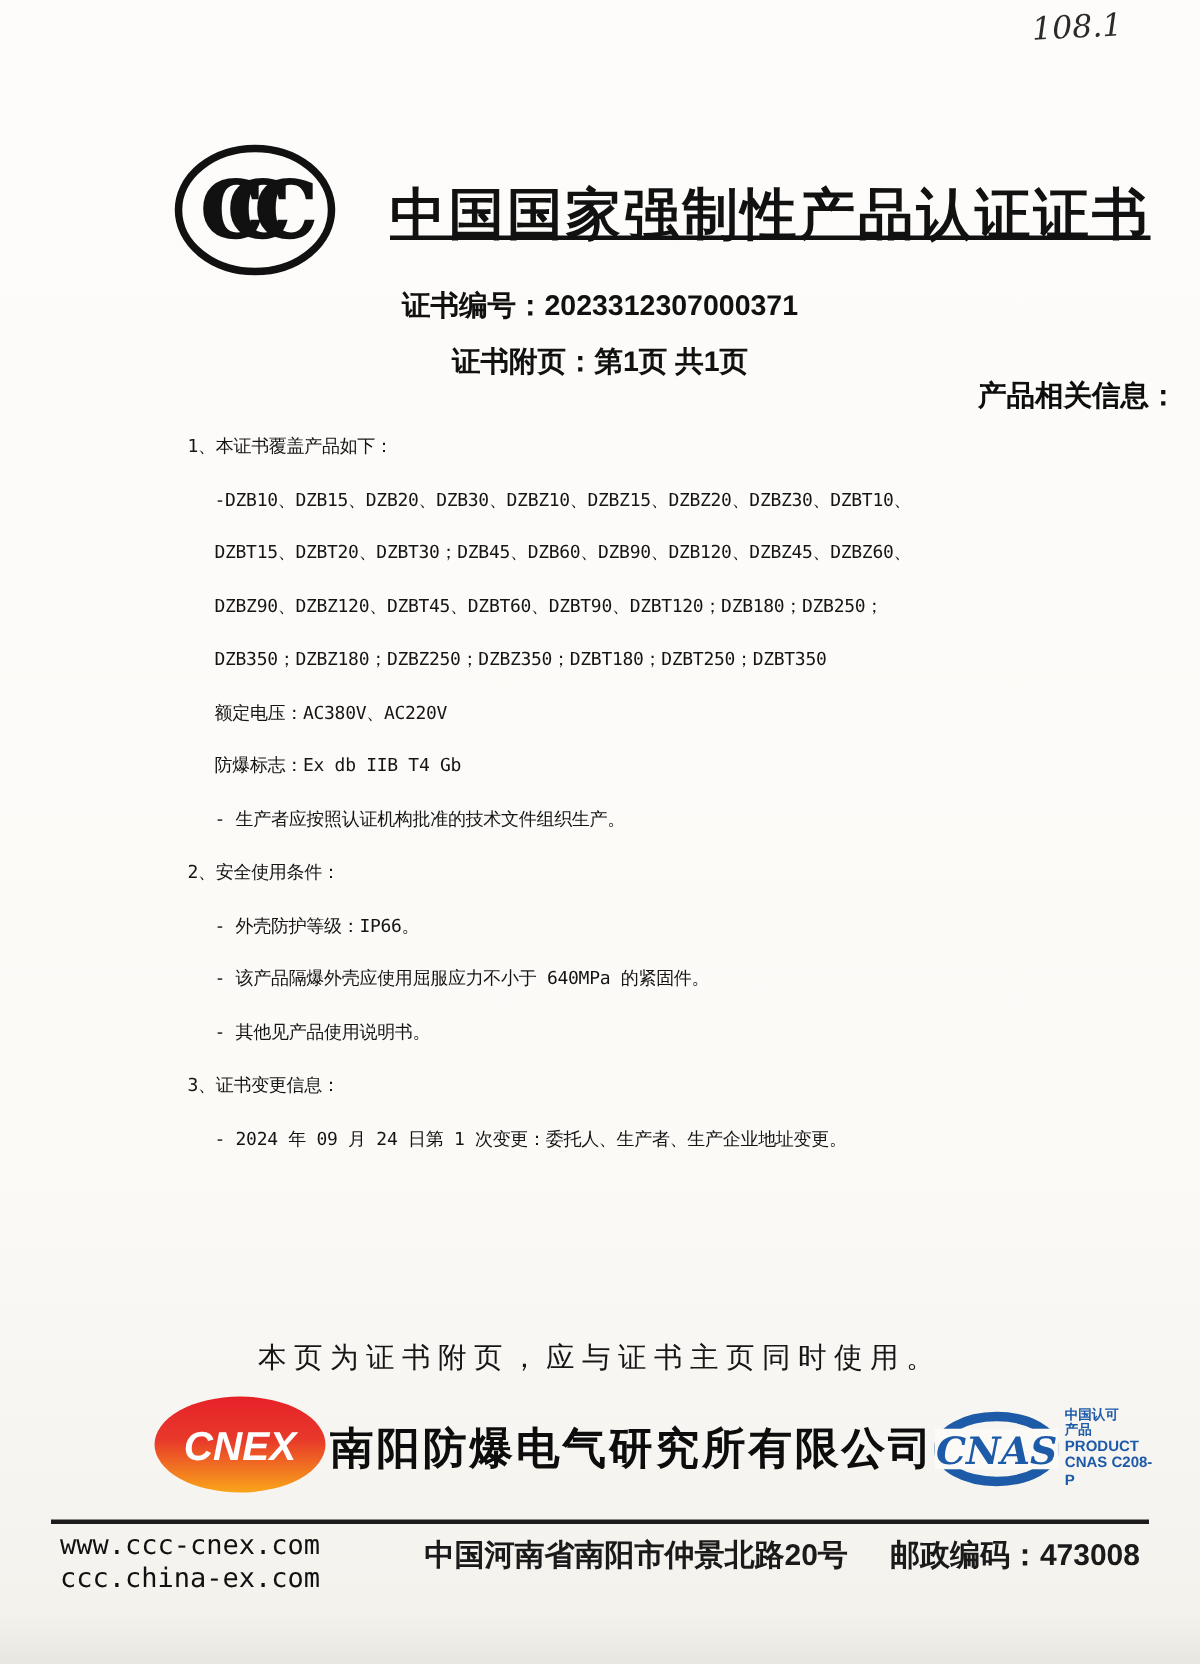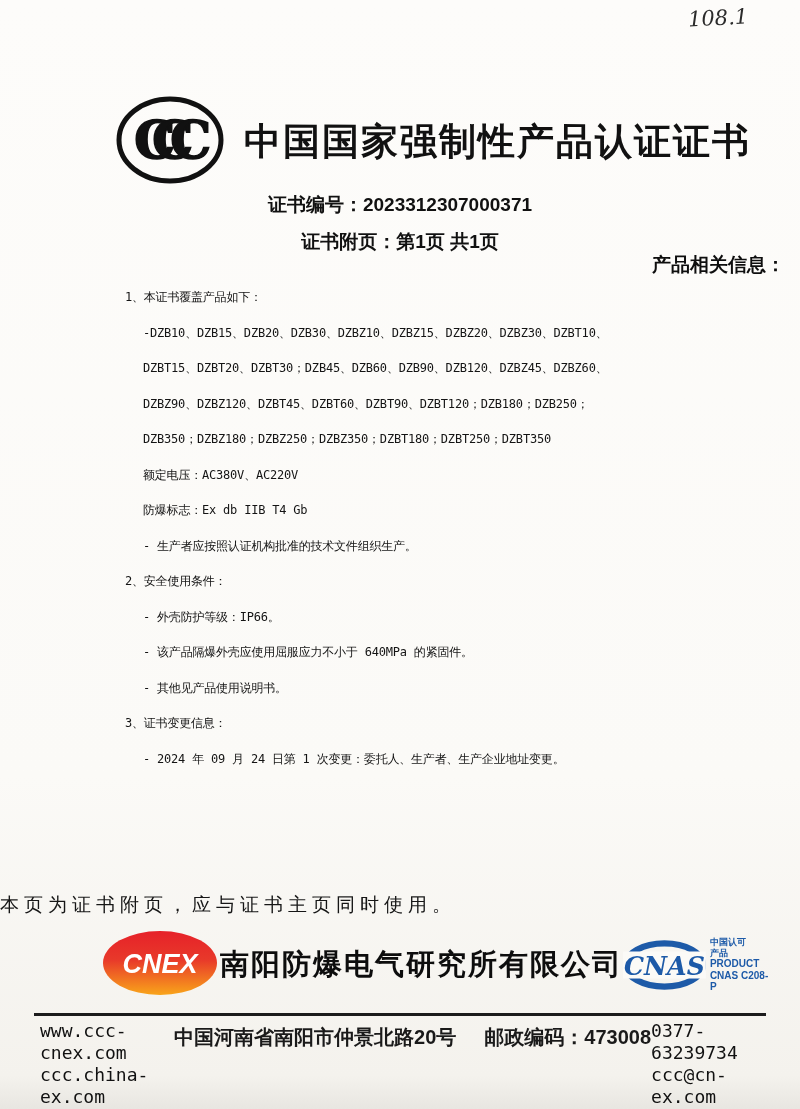--- a/index.html
+++ b/index.html
@@ -15,37 +15,37 @@
   }
   .handwritten{
     position:absolute;top:6px;right:52px;
     font-family:"DejaVu Serif",serif;font-style:italic;
     font-size:21px;color:#2b2b2b;transform:rotate(-3deg);
   }
   
   .header{position:absolute;top:92px;left:112px;display:flex;align-items:center;}
   .ccc-logo{flex:0 0 auto;}
   .page-title{
-    font-size:37px;font-weight:bold;letter-spacing:2px;margin-left:16px;
-    color:#111;white-space:nowrap;
+    font-size:37px;font-weight:bold;letter-spacing:2px;margin-left:32px;
+    color:#111;white-space:nowrap;text-decoration:underline;
   }
   .cert-lines{position:absolute;top:186px;left:0;width:100%;text-align:center;}
   .cert-line{font-size:19px;font-weight:bold;line-height:37px;color:#111;}
   
   .content{position:absolute;top:250px;left:125px;width:660px;}
   .section-title{font-size:19px;font-weight:bold;line-height:30px;color:#0e0e0e;text-align:right;}
   .line{
     font-family:"DejaVu Sans Mono","Liberation Mono",monospace;
     font-size:12px;line-height:35.5px;white-space:nowrap;letter-spacing:-0.2px;
     color:#141414;
   }
   .line.ind2{padding-left:18px;}
   
   .disclaimer{
-    position:absolute;top:892px;left:0;width:100%;text-align:left;
+    position:absolute;top:892px;left:0;width:100%;text-align:center;
     font-size:19px;letter-spacing:5px;color:#161616;
   }
   
   .org-row{
     position:absolute;top:928px;left:100px;width:650px;
     display:flex;align-items:center;justify-content:space-between;
   }
   .company-name{
     font-size:29px;font-weight:bold;letter-spacing:2px;color:#0d0d0d;white-space:nowrap;
   }
@@ -146,19 +146,15 @@
   <div class="footer-rule"></div>
 
   <div class="footer">
     <div class="mono">
       <div>www.ccc-cnex.com</div>
       <div>ccc.china-ex.com</div>
     </div>
     <div class="address-block">
       <span>中国河南省南阳市仲景北路20号</span><span class="addr-gap"></span><span>邮政编码：473008</span>
     </div>
-    <div class="mono contact-block">
-      <div>0377-63239734</div>
-      <div>ccc@cn-ex.com</div>
-    </div>
   </div>
 
 </div>
 
 </body></html>

